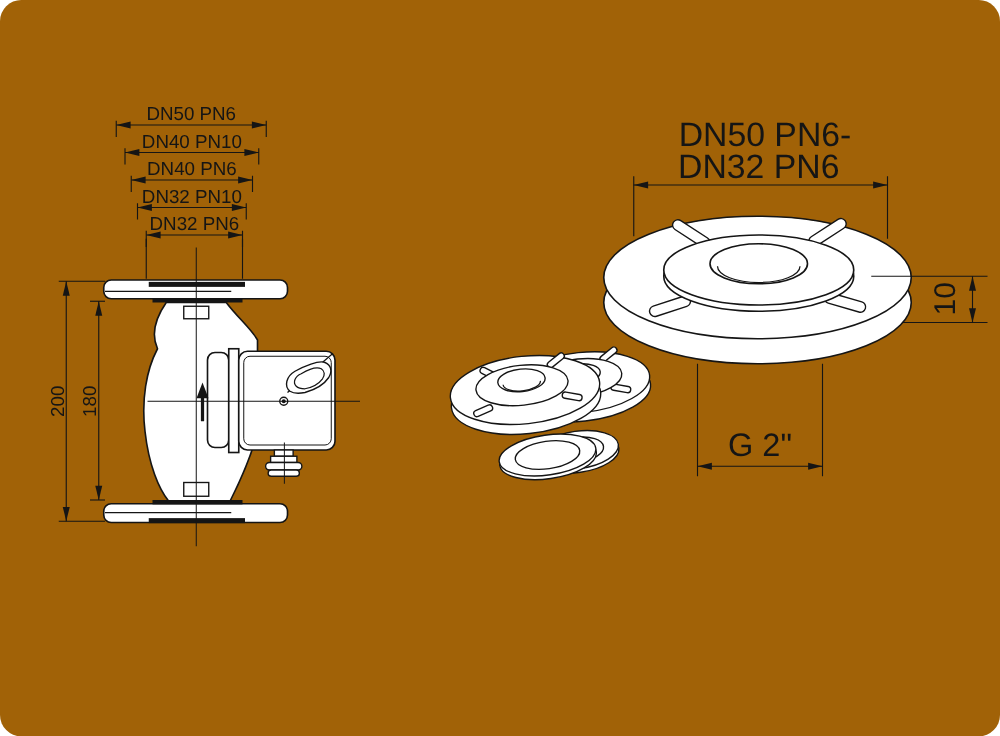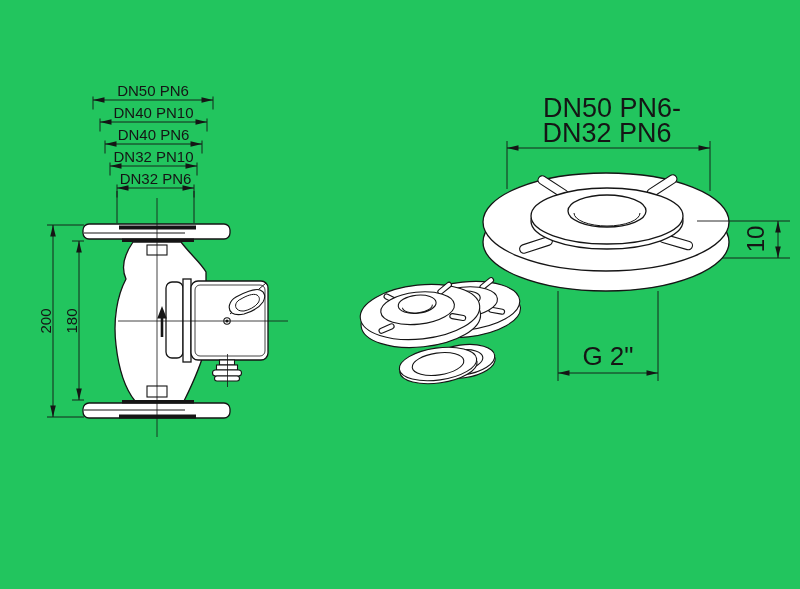--- a/index.html
+++ b/index.html
@@ -1,16 +1,16 @@
 <!DOCTYPE html>
 <html><head>
 <meta charset="utf-8">
 <style>
   html,body{margin:0;padding:0;background:#fff;}
-  .canvas{position:relative;width:800px;height:589px;background:#22c55e;overflow:hidden;}
+  .canvas{position:relative;width:800px;height:589px;background:#a16207;overflow:hidden;border-radius:17px;}
   svg{display:block;}
   .ol   {fill:#fff;stroke:#151515;stroke-width:1.3;}
   .ol2  {fill:#fff;stroke:#151515;stroke-width:1.1;}
   .thin {fill:none;stroke:#151515;stroke-width:1;}
   .dim  {fill:none;stroke:#151515;stroke-width:0.9;}
   .cl   {fill:none;stroke:#151515;stroke-width:0.8;}
   .blk  {fill:#151515;stroke:none;}
   .txt  {font-family:"Liberation Sans","DejaVu Sans",sans-serif;fill:#151515;}
   .t15{font-size:15px;} .t24{font-size:24px;} .t26{font-size:26px;} .t27{font-size:27px;}
 </style>

